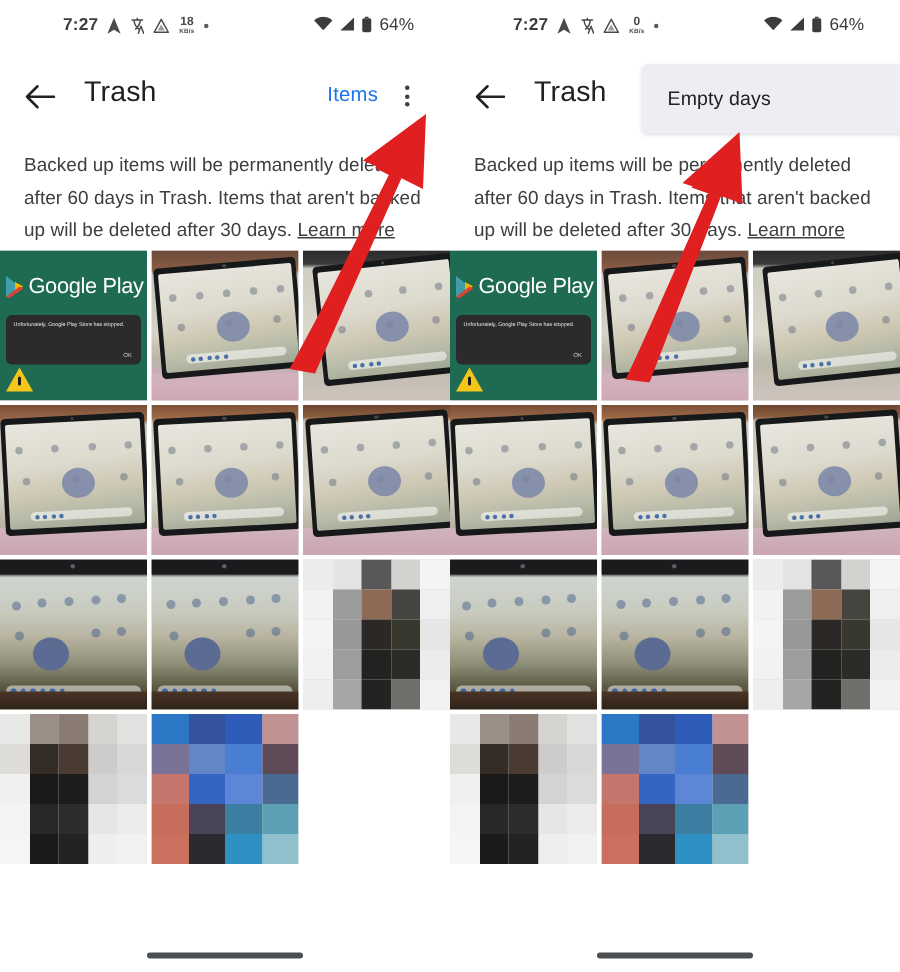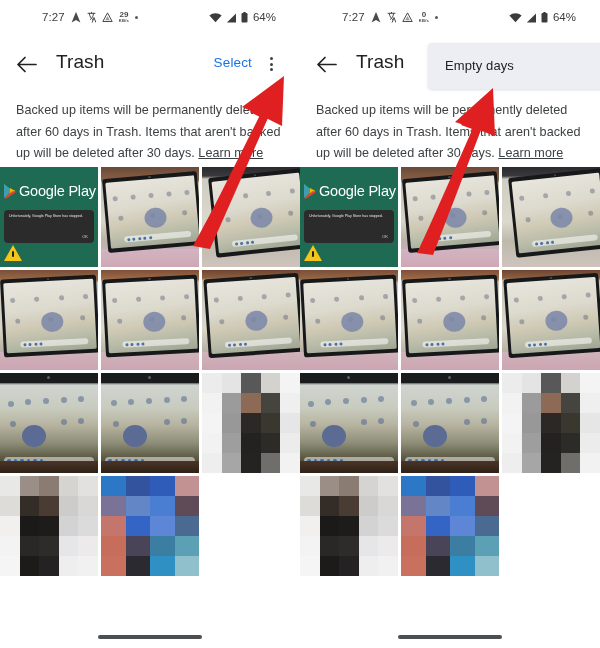--- a/index.html
+++ b/index.html
@@ -10,22 +10,22 @@
 
   .panel{ position:absolute; top:0; width:300px; height:648px; background:#fff; overflow:hidden; }
   .panel-left{ left:0; }
   .panel-right{ left:300px; }
 
   
   .statusbar{ position:absolute; top:0; left:0; width:300px; height:34px; }
   .sb-left{ position:absolute; left:42px; top:17px; transform:translateY(-50%);
             display:flex; align-items:center; gap:6px; }
   .sb-right{ position:absolute; right:24px; top:17px; transform:translateY(-50%);
-             display:flex; align-items:flex-end; gap:4px; }
-  .sb-time{ font-size:11.5px; color:#3c3c3c; letter-spacing:.1px; font-weight:400; }
+             display:flex; align-items:flex-start; gap:4px; }
+  .sb-time{ font-size:11.5px; color:#3c3c3c; letter-spacing:.1px; font-weight:700; }
   .sb-batt-txt{ font-size:11.5px; color:#3c3c3c; font-weight:500; margin-left:1px; }
   .sb-ico{ display:inline-flex; align-items:center; justify-content:center; }
   .sb-dot{ width:3px;height:3px;border-radius:50%;background:#5a5a5a; display:inline-block; }
   .net-stack{ display:flex; flex-direction:column; align-items:center; line-height:1; }
   .net-num{ font-size:8px; color:#4a4a4a; font-weight:600; }
   .net-unit{ font-size:4.2px; color:#4a4a4a; font-weight:600; letter-spacing:.2px; }
 
   
   .appbar{ position:absolute; top:38px; left:0; width:300px; height:52px; }
   .back-btn{ position:absolute; left:12px; top:12px; width:28px; height:28px;
@@ -158,21 +158,21 @@
               <path d="M5.1 10.6 L7 5.6 L8.9 10.6" stroke="#4a4a4a" stroke-width="1" fill="none" stroke-linejoin="round"></path>
             </svg>
         </span>
         <span class="sb-ico">
           <svg width="11" height="11" viewBox="0 0 11 11">
               <path d="M5.5 1 L10.2 9.6 H0.8 Z" stroke="#4a4a4a" stroke-width="1" fill="none" stroke-linejoin="round"></path>
               <path d="M5.5 4.2 L7.8 8.4 H3.2 Z" fill="#4a4a4a" opacity=".55"></path>
             </svg>
         </span>
         <span class="net-stack">
-          <span class="net-num">29</span>
+          <span class="net-num">18</span>
           <span class="net-unit">KB/s</span>
         </span>
         <span class="sb-dot"></span>
       </div>
       <div class="sb-right">
         <span class="sb-ico">
           <svg width="13" height="10" viewBox="0 0 13 10">
               <path d="M6.5 9.2 L0.4 2.6 A9 9 0 0 1 12.6 2.6 Z" fill="#3c3c3c"></path>
             </svg>
         </span>
@@ -191,21 +191,21 @@
       </div>
     </div>
 
     <div class="appbar">
       <div class="back-btn">
         <svg width="21" height="17" viewBox="0 0 21 17">
             <path d="M20 8.5 H2 M9 1.5 L2 8.5 L9 15.5" stroke="#202124" stroke-width="1.7" fill="none" stroke-linecap="round" stroke-linejoin="round"></path>
           </svg>
       </div>
       <div class="title">Trash</div>
-      <div class="select-btn">Select</div>
+      <div class="select-btn">Items</div>
       <div class="overflow-btn">
         <i></i>
         <i></i>
         <i></i>
       </div>
     </div>
 
     <div class="desc">
       <span>Backed up items will be permanently deleted after 60 days in Trash. Items that aren't backed up will be deleted after 30 days. </span><a href="#">Learn more</a>
     </div>

